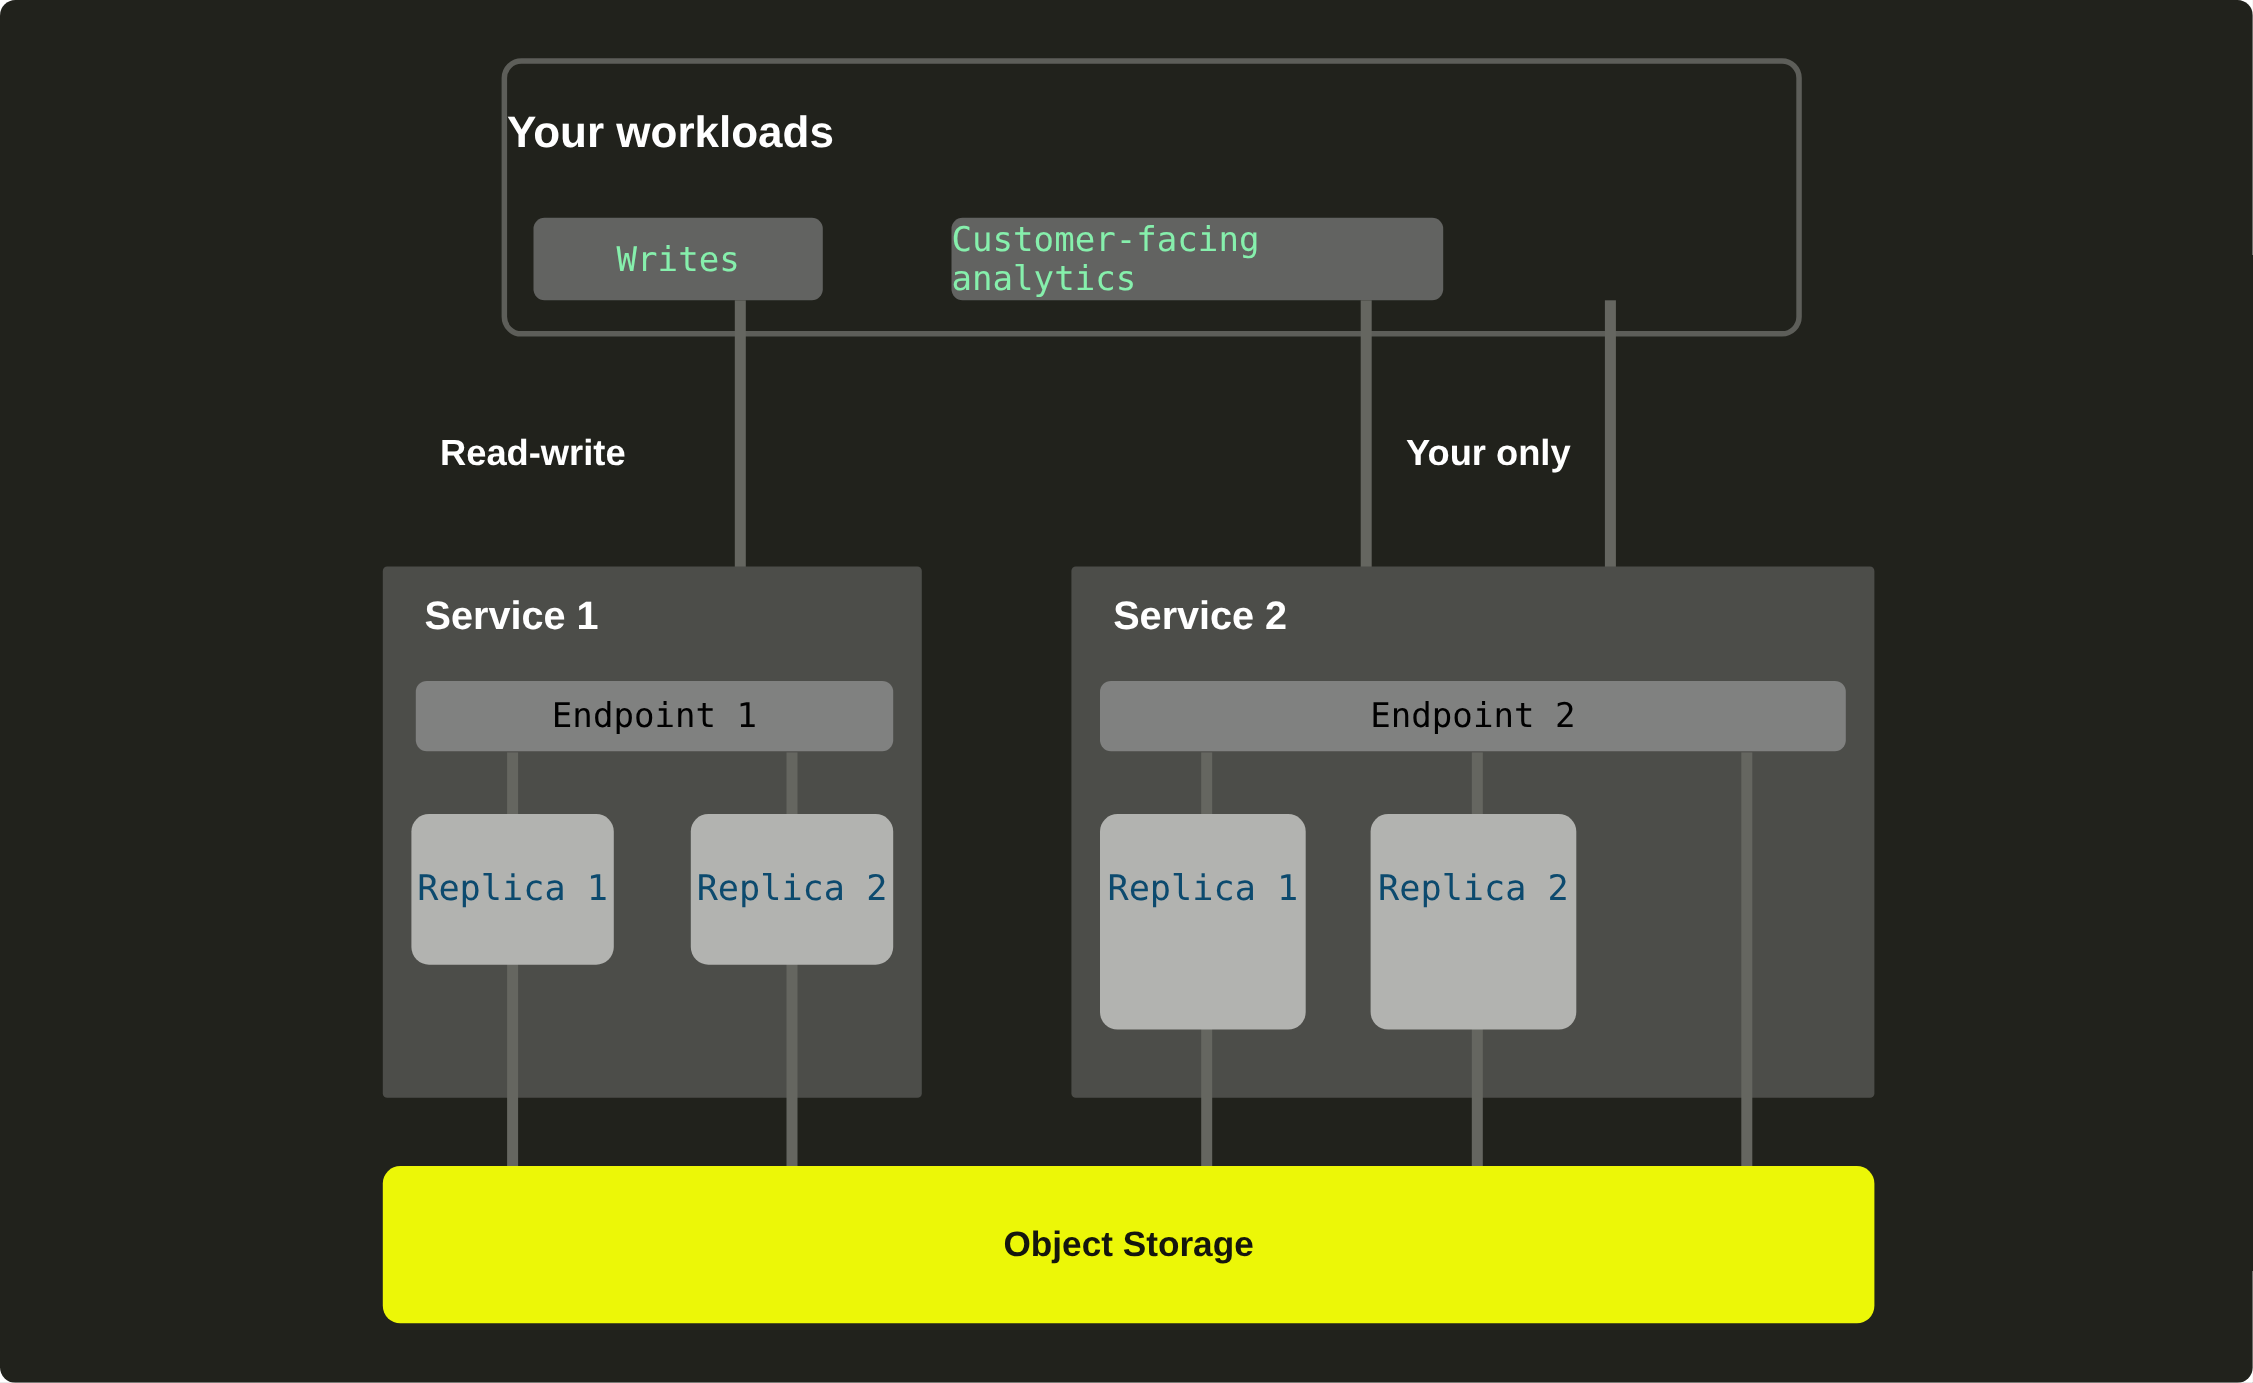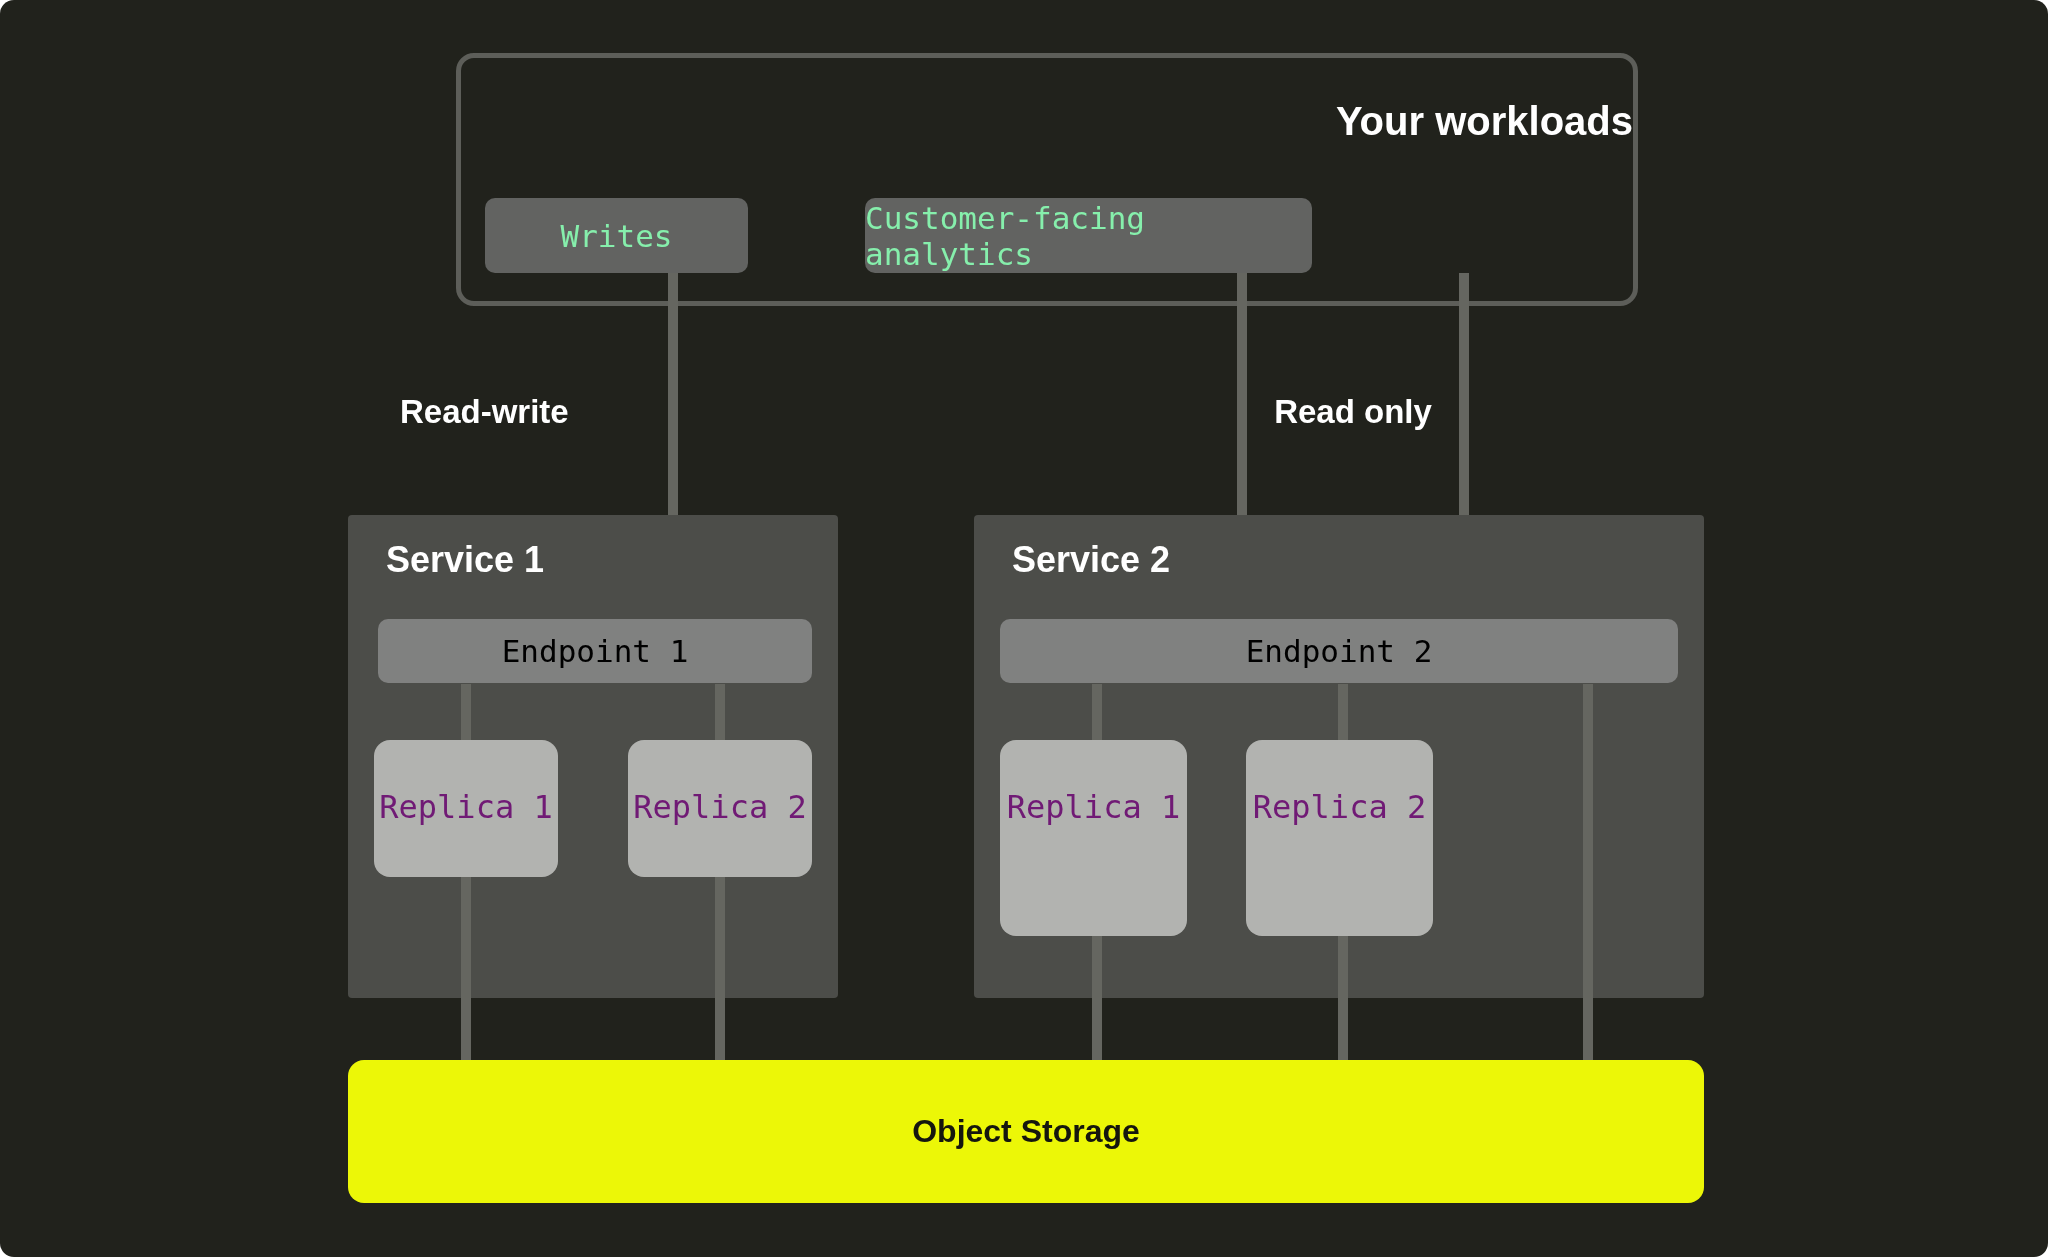--- a/index.html
+++ b/index.html
@@ -12,21 +12,21 @@
   }
 
   .heading { font-family: "Liberation Sans", sans-serif; font-weight: 700; color: #ffffff; }
   .mono    { font-family: "DejaVu Sans Mono", monospace; }
 
   .workloads-box {
     position: absolute; left: 456px; top: 53px; width: 1182px; height: 253px;
     border: 5px solid #5d5e59; border-radius: 18px; box-sizing: border-box;
   }
   .workloads-title {
-    position: absolute; left: 0; top: 40px; width: 100%; text-align: right;
+    position: absolute; left: 0; top: 40px; width: 100%; text-align: left;
     font-size: 40px; line-height: 46px;
   }
   .chip {
     position: absolute; height: 75px; background: #626361; border-radius: 10px;
     display: flex; align-items: center; justify-content: center;
     color: #86efac; font-size: 31px;
   }
   .chip-writes    { left: 24px;  top: 140px; width: 263px; }
   .chip-analytics { left: 404px; top: 140px; width: 447px; }
   .chip-adhoc     { left: 879px; top: 140px; width: 265px; }
@@ -68,21 +68,21 @@
   .conn-1 { left: 461px; }
   .conn-2 { left: 715px; }
   .conn-3 { left: 1092px; }
   .conn-4 { left: 1338px; }
   .conn-5 { left: 1583px; }
 
   .replica {
     position: absolute; top: 225px; background: #b2b3b0; border-radius: 16px;
     display: flex; justify-content: center; align-items: flex-start;
     box-sizing: border-box; padding-top: 48px;
-    color: #701a75; font-size: 32px; z-index: 2;
+    color: #0c4a6e; font-size: 32px; z-index: 2;
   }
   .replica-s1 { width: 184px; height: 137px; }
   .replica-s2 { width: 187px; height: 196px; }
   .s1-r1 { left: 26px; }
   .s1-r2 { left: 280px; }
   .s2-r1 { left: 26px; }
   .s2-r2 { left: 272px; }
   .s2-r3 { left: 517px; }
 
   .storage {
@@ -107,21 +107,21 @@
   </div>
 
   <div class="vline arrow-line-writes"></div>
   <div class="arrowhead head-writes"></div>
   <div class="vline arrow-line-analytics"></div>
   <div class="arrowhead head-analytics"></div>
   <div class="vline arrow-line-adhoc"></div>
   <div class="arrowhead head-adhoc"></div>
 
   <div class="edge-label edge-label-rw heading">Read-write</div>
-  <div class="edge-label edge-label-ro heading">Read only</div>
+  <div class="edge-label edge-label-ro heading">Your only</div>
 
   <div class="vline connector conn-1"></div>
   <div class="vline connector conn-2"></div>
   <div class="vline connector conn-3"></div>
   <div class="vline connector conn-4"></div>
   <div class="vline connector conn-5"></div>
 
   <div class="service service-1">
     <div class="service-title heading">Service 1</div>
     <div class="endpoint endpoint-1 mono">Endpoint 1</div>

